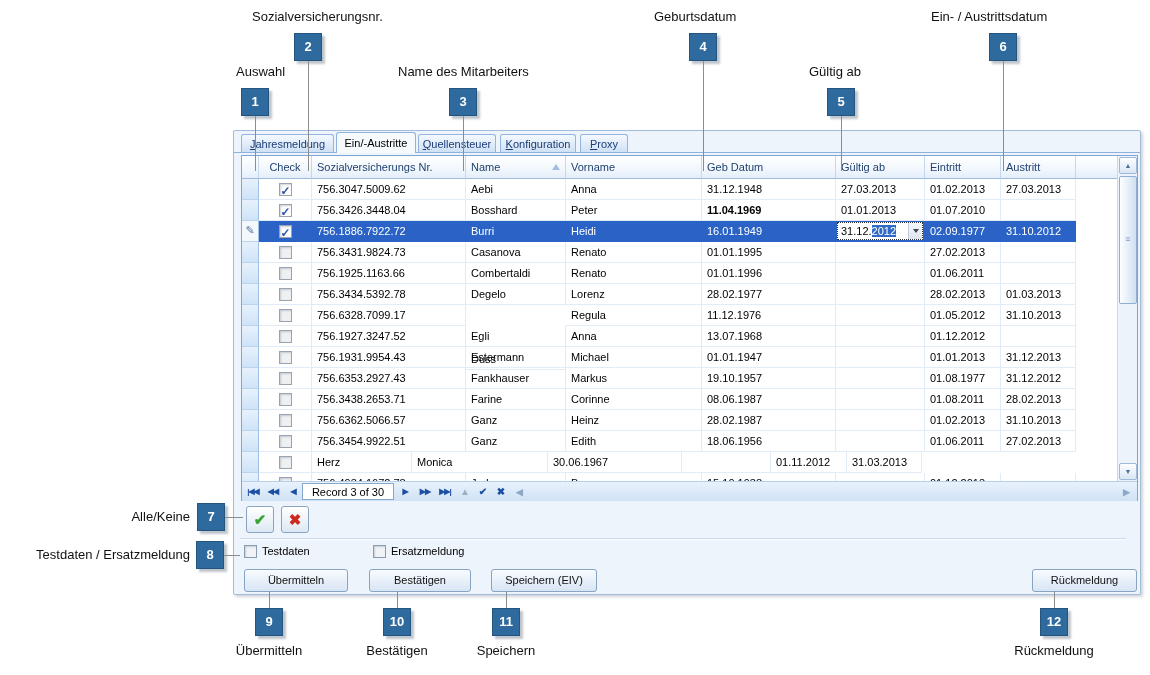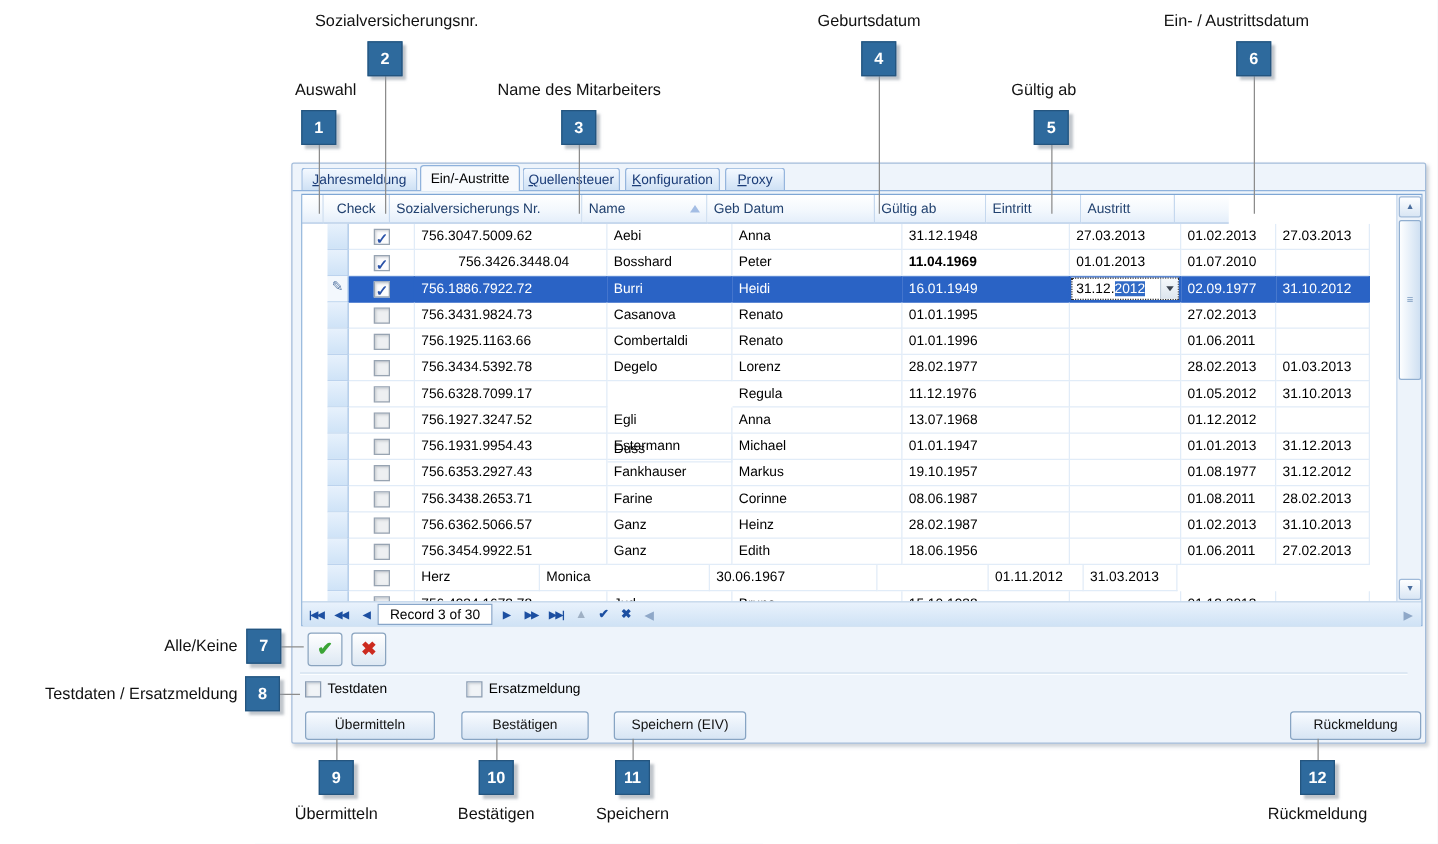--- a/index.html
+++ b/index.html
@@ -43,21 +43,21 @@
     font-size:11px;color:#21416f;line-height:22px;padding-left:5px;white-space:nowrap;overflow:hidden;
   }
   .g-hcell.center{padding-left:0;text-align:center;}
   .g-hcell.nosep{border-right:none;}
   .sortup{
     position:absolute;right:5px;top:8px;width:0;height:0;
     border-left:4px solid transparent;border-right:4px solid transparent;
     border-bottom:6px solid #a3bde4;
   }
   .g-body{position:absolute;left:0;top:23px;width:877px;height:302px;overflow:hidden;background:#fff;}
-  .g-row{display:flex;height:21px;padding-left:20px;}
+  .g-row{display:flex;height:21px;}
   .g-cell{
     flex:none;height:21px;font-size:11px;color:#000;line-height:20px;
     padding-left:5px;border-right:1px solid #e1ecf8;border-bottom:1px solid #e1ecf8;
     white-space:nowrap;overflow:hidden;
   }
   .g-cell.centered{padding-left:0;display:flex;align-items:center;justify-content:center;}
   .g-cell.filler{border-right:none;border-bottom:none;}
   .g-ind{
     flex:none;width:17px;height:21px;
     background:linear-gradient(180deg,#e7f1fc,#cfe3f7);
@@ -154,20 +154,21 @@
       <div class="tab" style="left: 346px; width: 48px;"><u>P</u>roxy</div>
     </div>
   <div class="tabline"></div>
 
   <div class="grid">
     <div class="g-header" id="ghead">
         <div class="g-hcell" style="width: 17px;"></div>
         <div class="g-hcell center" style="width: 53px;">Check</div>
         <div class="g-hcell" style="width: 154px;">Sozialversicherungs Nr.</div>
         <div class="g-hcell" style="width: 100px;">Name<span class="sortup"></span></div>
+        <div class="g-hcell" style="width: 136px;">Vorname</div>
         <div class="g-hcell" style="width: 134px;">Geb Datum</div>
         <div class="g-hcell" style="width: 89px;">Gültig ab</div>
         <div class="g-hcell" style="width: 76px;">Eintritt</div>
         <div class="g-hcell" style="width: 75px;">Austritt</div>
         <div class="g-hcell nosep" style="width: 43px;"></div>
       </div>
     <div class="g-body" id="gbody">
         <div class="g-row">
           <div class="g-ind"></div>
           <div class="g-cell centered" style="width: 53px;">
@@ -180,21 +181,21 @@
           <div class="g-cell" style="width: 89px;">27.03.2013</div>
           <div class="g-cell" style="width: 76px;">01.02.2013</div>
           <div class="g-cell" style="width: 75px;">27.03.2013</div>
           <div class="g-cell filler" style="width: 43px;"></div>
         </div>
         <div class="g-row">
           <div class="g-ind"></div>
           <div class="g-cell centered" style="width: 53px;">
             <span class="cbx checked"></span>
           </div>
-          <div class="g-cell" style="width: 154px; text-align: center;">756.3426.3448.04</div>
+          <div class="g-cell" style="width: 154px;">756.3426.3448.04</div>
           <div class="g-cell" style="width: 100px;">Bosshard</div>
           <div class="g-cell" style="width: 136px;">Peter</div>
           <div class="g-cell" style="width: 134px; font-weight: bold;">11.04.1969</div>
           <div class="g-cell" style="width: 89px;">01.01.2013</div>
           <div class="g-cell" style="width: 76px;">01.07.2010</div>
           <div class="g-cell" style="width: 75px;"></div>
           <div class="g-cell filler" style="width: 43px;"></div>
         </div>
         <div class="g-row sel">
           <div class="g-ind">✎</div>

